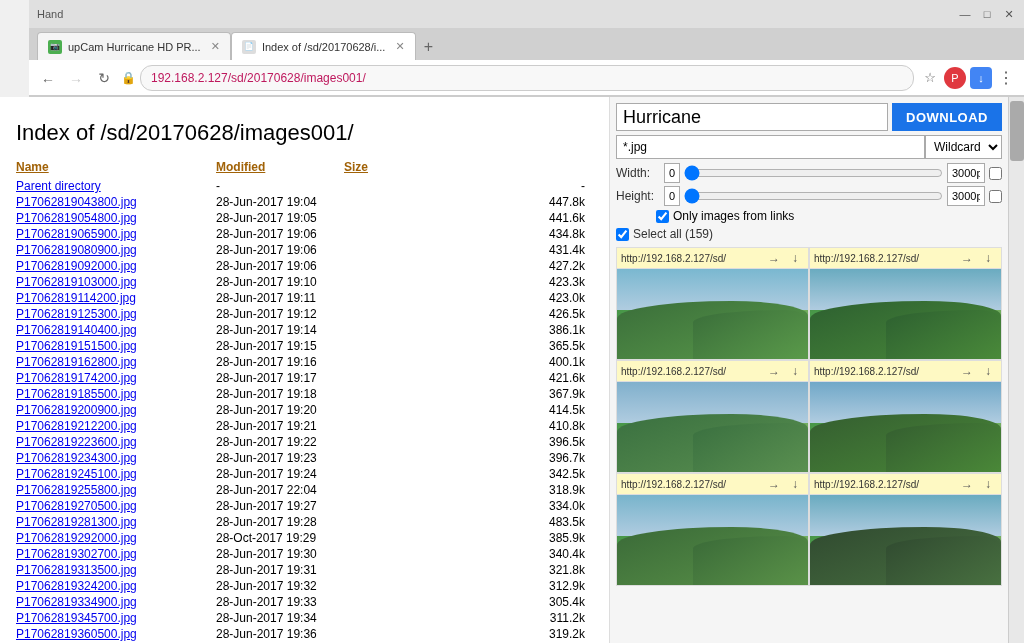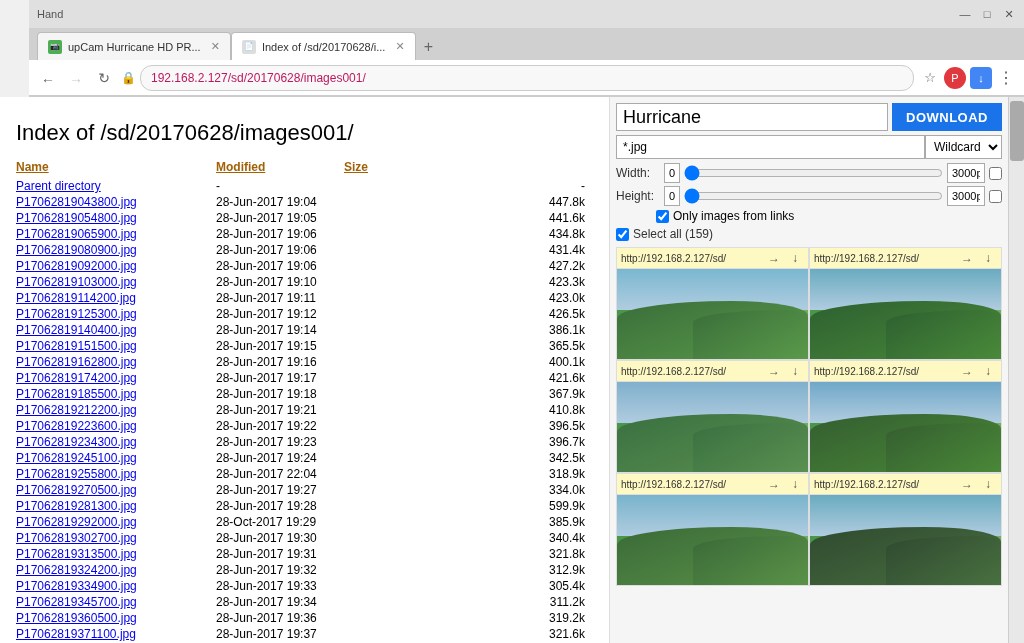--- a/index.html
+++ b/index.html
@@ -198,20 +198,25 @@
             <td><a class="file-link">P17062819174200.jpg</a></td>
             <td>28-Jun-2017 19:17</td>
             <td class="col-size">421.6k</td>
           </tr>
           <tr>
             <td><a class="file-link">P17062819185500.jpg</a></td>
             <td>28-Jun-2017 19:18</td>
             <td class="col-size">367.9k</td>
           </tr>
           <tr>
+            <td><a class="file-link">P17062819200900.jpg</a></td>
+            <td>28-Jun-2017 19:20</td>
+            <td class="col-size">414.5k</td>
+          </tr>
+          <tr>
             <td><a class="file-link">P17062819212200.jpg</a></td>
             <td>28-Jun-2017 19:21</td>
             <td class="col-size">410.8k</td>
           </tr>
           <tr>
             <td><a class="file-link">P17062819223600.jpg</a></td>
             <td>28-Jun-2017 19:22</td>
             <td class="col-size">396.5k</td>
           </tr>
           <tr>
@@ -230,21 +235,21 @@
             <td class="col-size">318.9k</td>
           </tr>
           <tr>
             <td><a class="file-link">P17062819270500.jpg</a></td>
             <td>28-Jun-2017 19:27</td>
             <td class="col-size">334.0k</td>
           </tr>
           <tr>
             <td><a class="file-link">P17062819281300.jpg</a></td>
             <td>28-Jun-2017 19:28</td>
-            <td class="col-size">599.9k</td>
+            <td class="col-size">483.5k</td>
           </tr>
           <tr>
             <td><a class="file-link">P17062819292000.jpg</a></td>
             <td>28-Oct-2017 19:29</td>
             <td class="col-size">385.9k</td>
           </tr>
           <tr>
             <td><a class="file-link">P17062819302700.jpg</a></td>
             <td>28-Jun-2017 19:30</td>
             <td class="col-size">340.4k</td>

